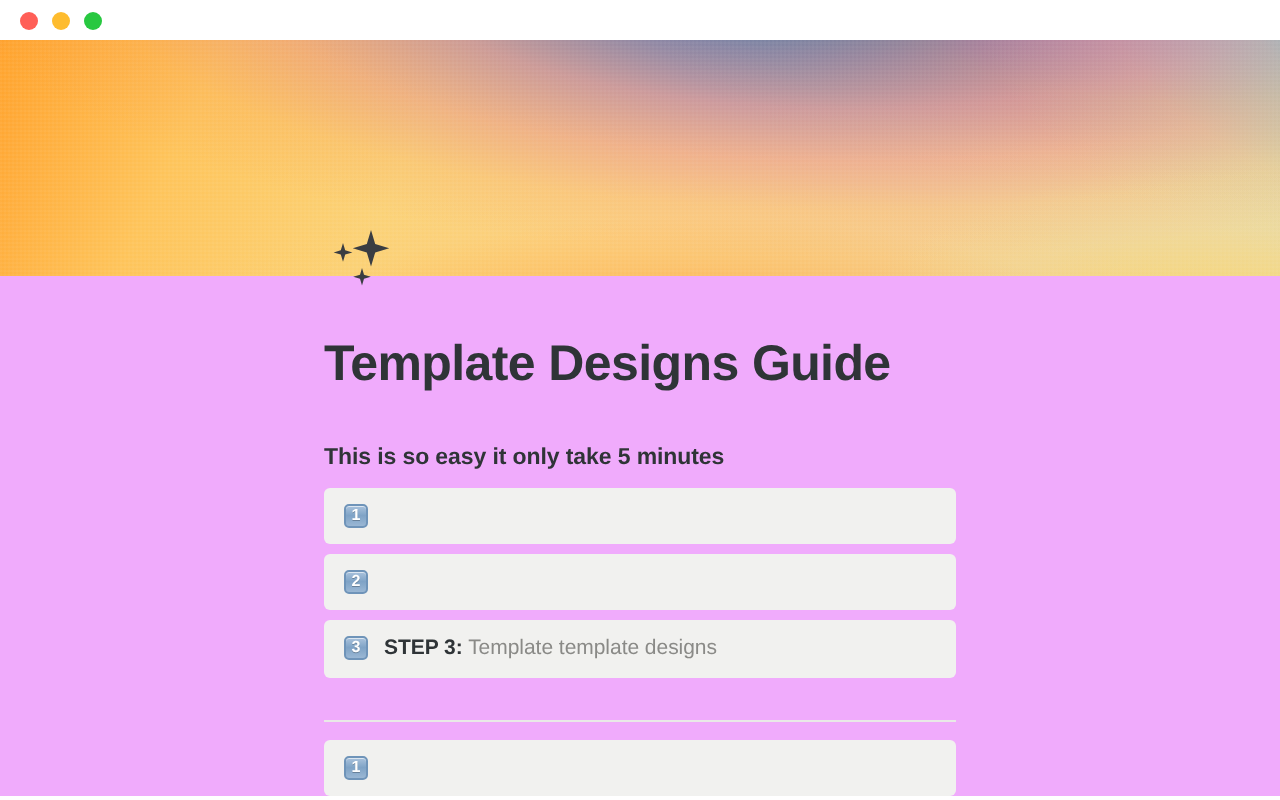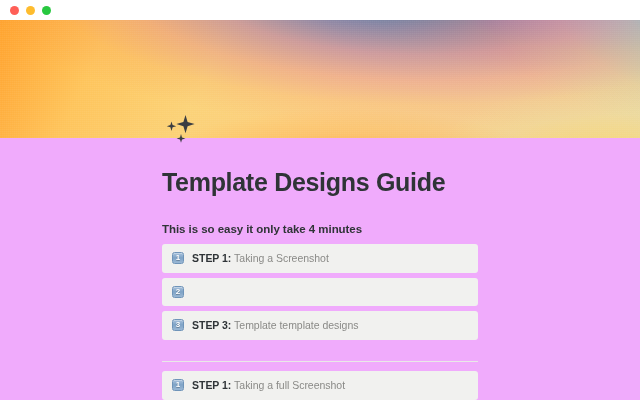--- a/index.html
+++ b/index.html
@@ -225,30 +225,26 @@
 
       <path d="M19.0 21.0 L20.0 24.4 L23.4 25.4 L20.0 26.4 L19.0 29.8 L18.0 26.4 L14.6 25.4 L18.0 24.4 Z" fill="#3a3d42"></path>
     </svg>
   </div>
 
   <div class="page">
     <div class="content">
 
       <h1 class="doc-title">Template Designs Guide</h1>
 
-      <h2 class="subhead">This is so easy it only take 4 minutes</h2>
+      <h2 class="subhead">This is so easy it only take 5 minutes</h2>
 
       <div class="callout">
         <span class="keycap">
           <span>1</span>
         </span>
-        <div class="callout-text">
-          <b>STEP 1:</b>
-          <span>Taking a Screenshot</span>
-        </div>
       </div>
 
       <div class="callout">
         <span class="keycap">
           <span>2</span>
         </span>
       </div>
 
       <div class="callout">
         <span class="keycap">
@@ -259,22 +255,18 @@
           <span>Template template designs</span>
         </div>
       </div>
 
       <div class="divider"></div>
 
       <div class="callout">
         <span class="keycap">
           <span>1</span>
         </span>
-        <div class="callout-text">
-          <b>STEP 1:</b>
-          <span>Taking a full Screenshot</span>
-        </div>
       </div>
 
     </div>
   </div>
 
 </div>
 
 </body></html>

